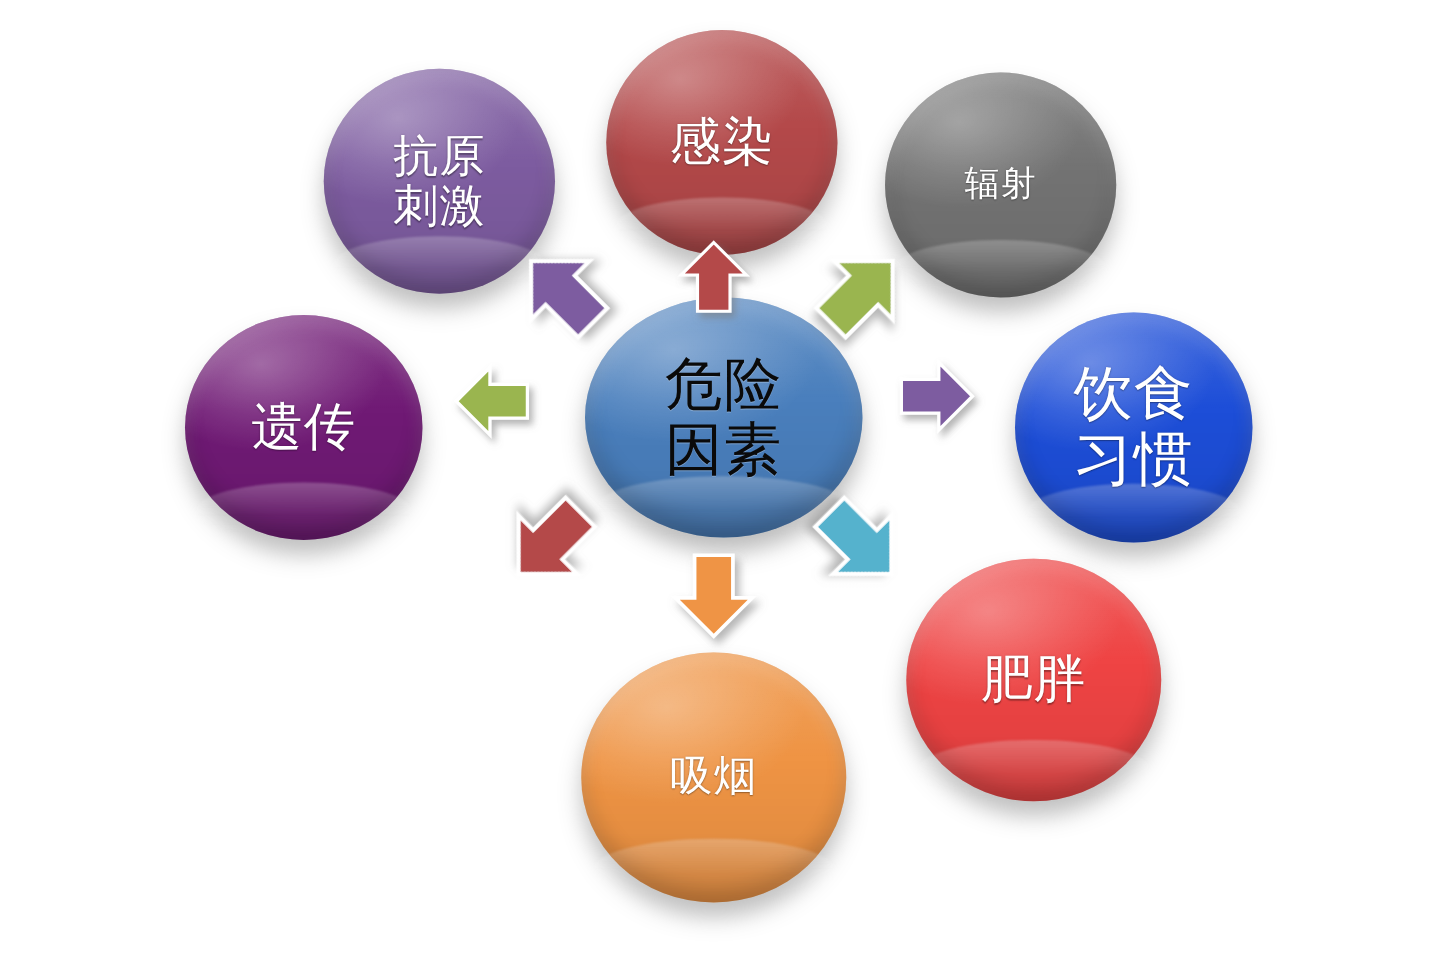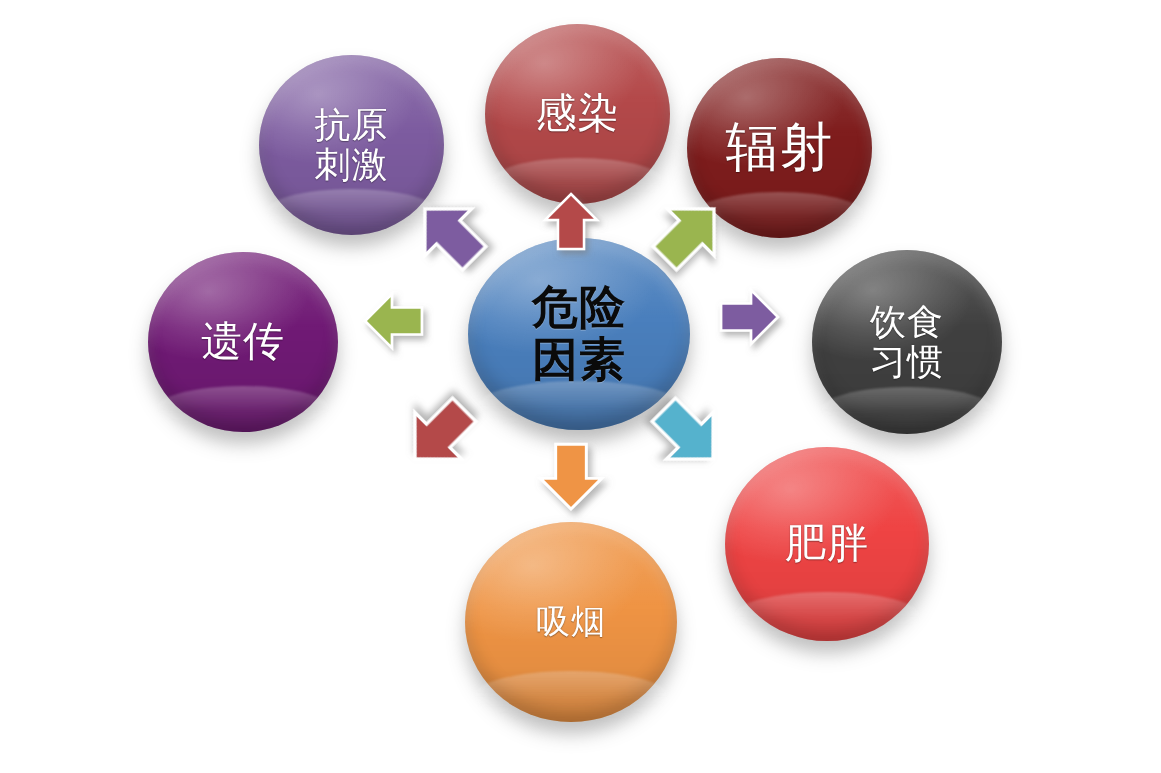--- a/index.html
+++ b/index.html
@@ -177,41 +177,41 @@
     <span class="label">抗原
 刺激</span>
   </div>
 
   <div class="node white-text" style="left:485px; top:24px; width:185px; height:180px; font-size:41px;
               background:#b4494a;
               box-shadow: 0 12px 18px rgba(90,90,90,0.38), inset 0 -10px 16px rgba(0,0,0,0.16), inset 0 8px 14px rgba(255,255,255,0.16);">
     <span class="label">感染</span>
   </div>
 
-  <div class="node white-text" style="left:687px; top:58px; width:185px; height:180px; font-size:53px;
-              background:#7f1d1d;
+  <div class="node white-text" style="left:708px; top:58px; width:185px; height:180px; font-size:28px;
+              background:#737373;
               box-shadow: 0 12px 18px rgba(90,90,90,0.38), inset 0 -10px 16px rgba(0,0,0,0.16), inset 0 8px 14px rgba(255,255,255,0.16);">
     <span class="label">辐射</span>
   </div>
 
   <div class="node white-text" style="left:148px; top:252px; width:190px; height:180px; font-size:41px;
               background:#701a75;
               box-shadow: 0 12px 18px rgba(90,90,90,0.38), inset 0 -10px 16px rgba(0,0,0,0.16), inset 0 8px 14px rgba(255,255,255,0.16);">
     <span class="label">遗传</span>
   </div>
 
-  <div class="node dark-text" style="left:468px; top:238px; width:222px; height:192px; font-size:46px; font-weight:700;
+  <div class="node dark-text" style="left:468px; top:238px; width:222px; height:192px; font-size:46px; font-weight:400;
               background:#4a7fbd;
               box-shadow: 0 12px 18px rgba(90,90,90,0.40), inset 0 -12px 18px rgba(0,0,0,0.18), inset 0 10px 16px rgba(255,255,255,0.18);">
     <span class="label" style="white-space:pre-line;">危险
 因素</span>
   </div>
 
-  <div class="node white-text" style="left:812px; top:250px; width:190px; height:184px; font-size:36px;
-              background:#404040;
+  <div class="node white-text" style="left:812px; top:250px; width:190px; height:184px; font-size:47px;
+              background:#1d4ed8;
               box-shadow: 0 12px 18px rgba(90,90,90,0.38), inset 0 -10px 16px rgba(0,0,0,0.16), inset 0 8px 14px rgba(255,255,255,0.16); justify-content: center;">
     <span class="label">饮食
 习惯</span>
   </div>
 
 
   <div class="node white-text" style="left:465px; top:522px; width:212px; height:200px; font-size:34px;
               background:#ef9444;
               box-shadow: 0 12px 18px rgba(90,90,90,0.38), inset 0 -10px 16px rgba(0,0,0,0.16), inset 0 8px 14px rgba(255,255,255,0.16);">
     <span class="label">吸烟</span>

